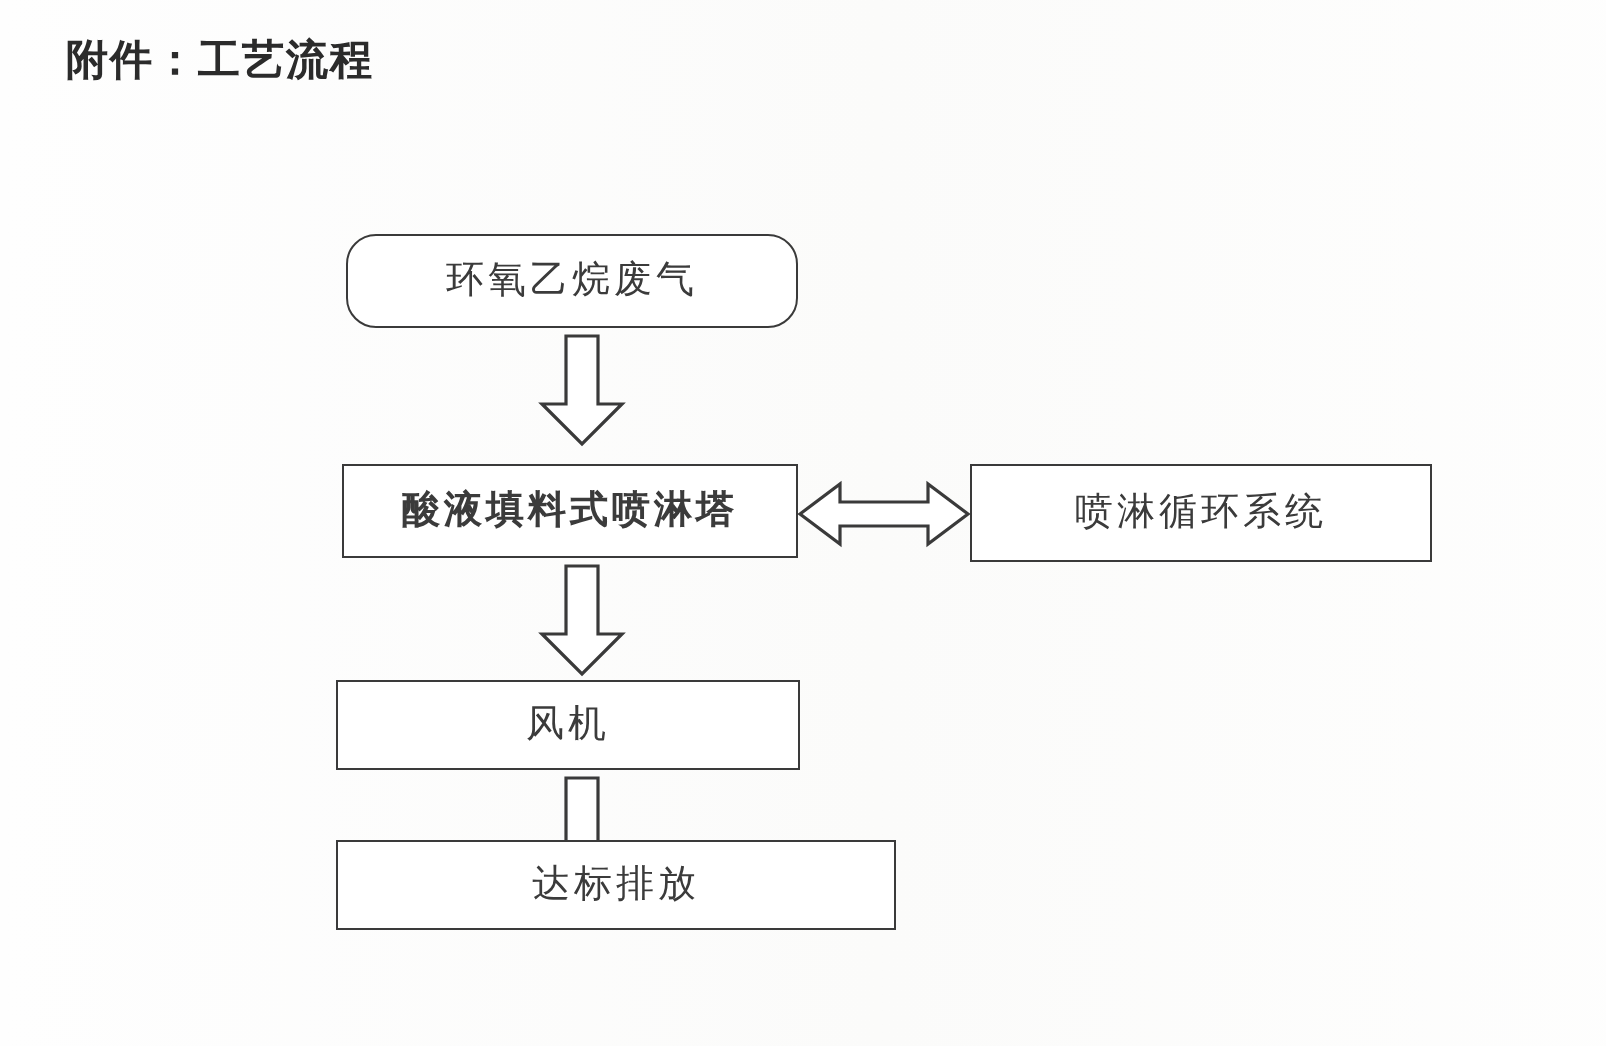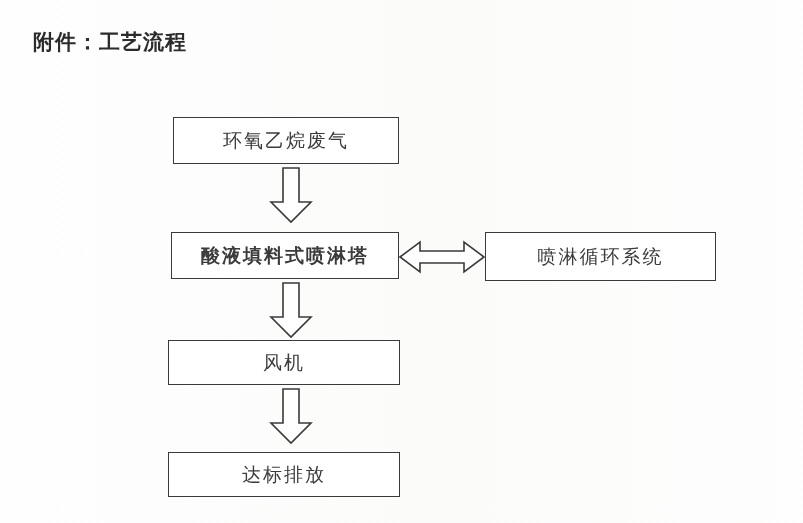--- a/index.html
+++ b/index.html
@@ -31,21 +31,20 @@
     position: absolute;
     left: 33px;
     top: 16px;
     font-size: 21px;
     letter-spacing: 1px;
     color: #2b2b2b;
     font-weight: 600;
     font-family: "DejaVu Serif", "Liberation Serif", serif;
     z-index: 3;
     white-space: nowrap;
-    margin-top: 12px;
   }
 
   .flow-box {
     position: absolute;
     box-sizing: border-box;
     border: 1.6px solid #3a3a3a;
     background: #ffffff;
     display: flex;
     align-items: center;
     justify-content: center;
@@ -53,25 +52,25 @@
   }
   .flow-box .box-label {
     font-size: 19px;
     letter-spacing: 2px;
     color: #3b3b3b;
     font-family: "DejaVu Serif", "Liberation Serif", serif;
     white-space: nowrap;
     line-height: 1;
   }
 
-  #box-waste-gas   { left: 173px; top: 117px; width: 226px; height: 47px; }
+  #box-waste-gas   { left: 173px; top: 117px; width: 226px; height: 47px; border-radius: 15px; }
   #box-spray-tower { left: 171px; top: 232px; width: 228px; height: 47px; font-weight: bold; }
   #box-circulation { left: 485px; top: 232px; width: 231px; height: 49px; justify-content: center; }
   #box-fan         { left: 168px; top: 340px; width: 232px; height: 45px; align-items: center; }
-  #box-discharge   { left: 168px; top: 452px; width: 232px; height: 45px; text-align: right; }
+  #box-discharge   { left: 168px; top: 420px; width: 280px; height: 45px; text-align: right; }
 
   .arrow-down {
     position: absolute;
     z-index: 2;
   }
   #arrow-1 { left: 268px; top: 166px; width: 46px; height: 58px; }
   #arrow-2 { left: 268px; top: 281px; width: 46px; height: 58px; }
   #arrow-3 { left: 268px; top: 387px; width: 46px; height: 58px; }
 
   #arrow-bidirectional {

